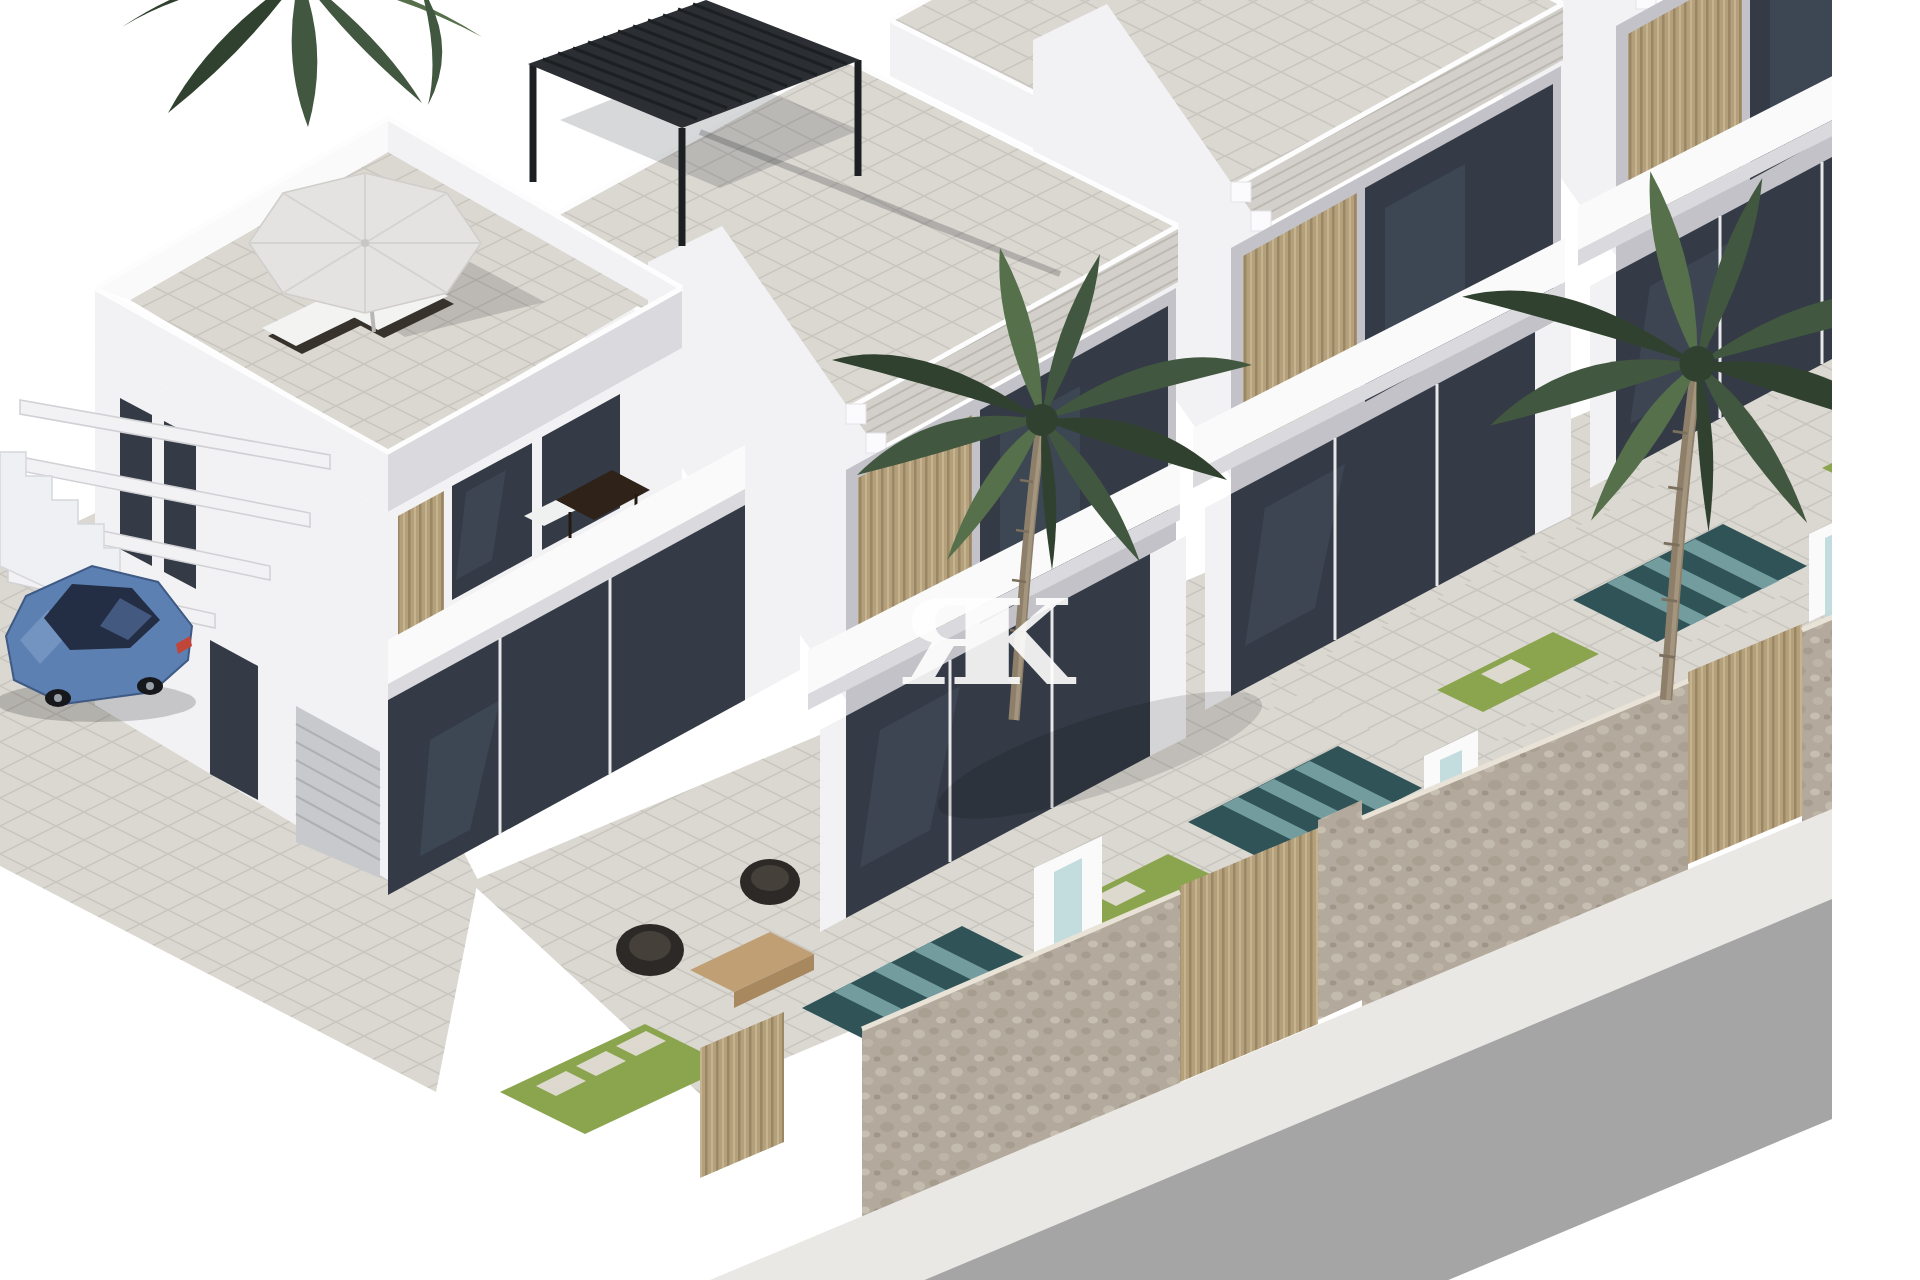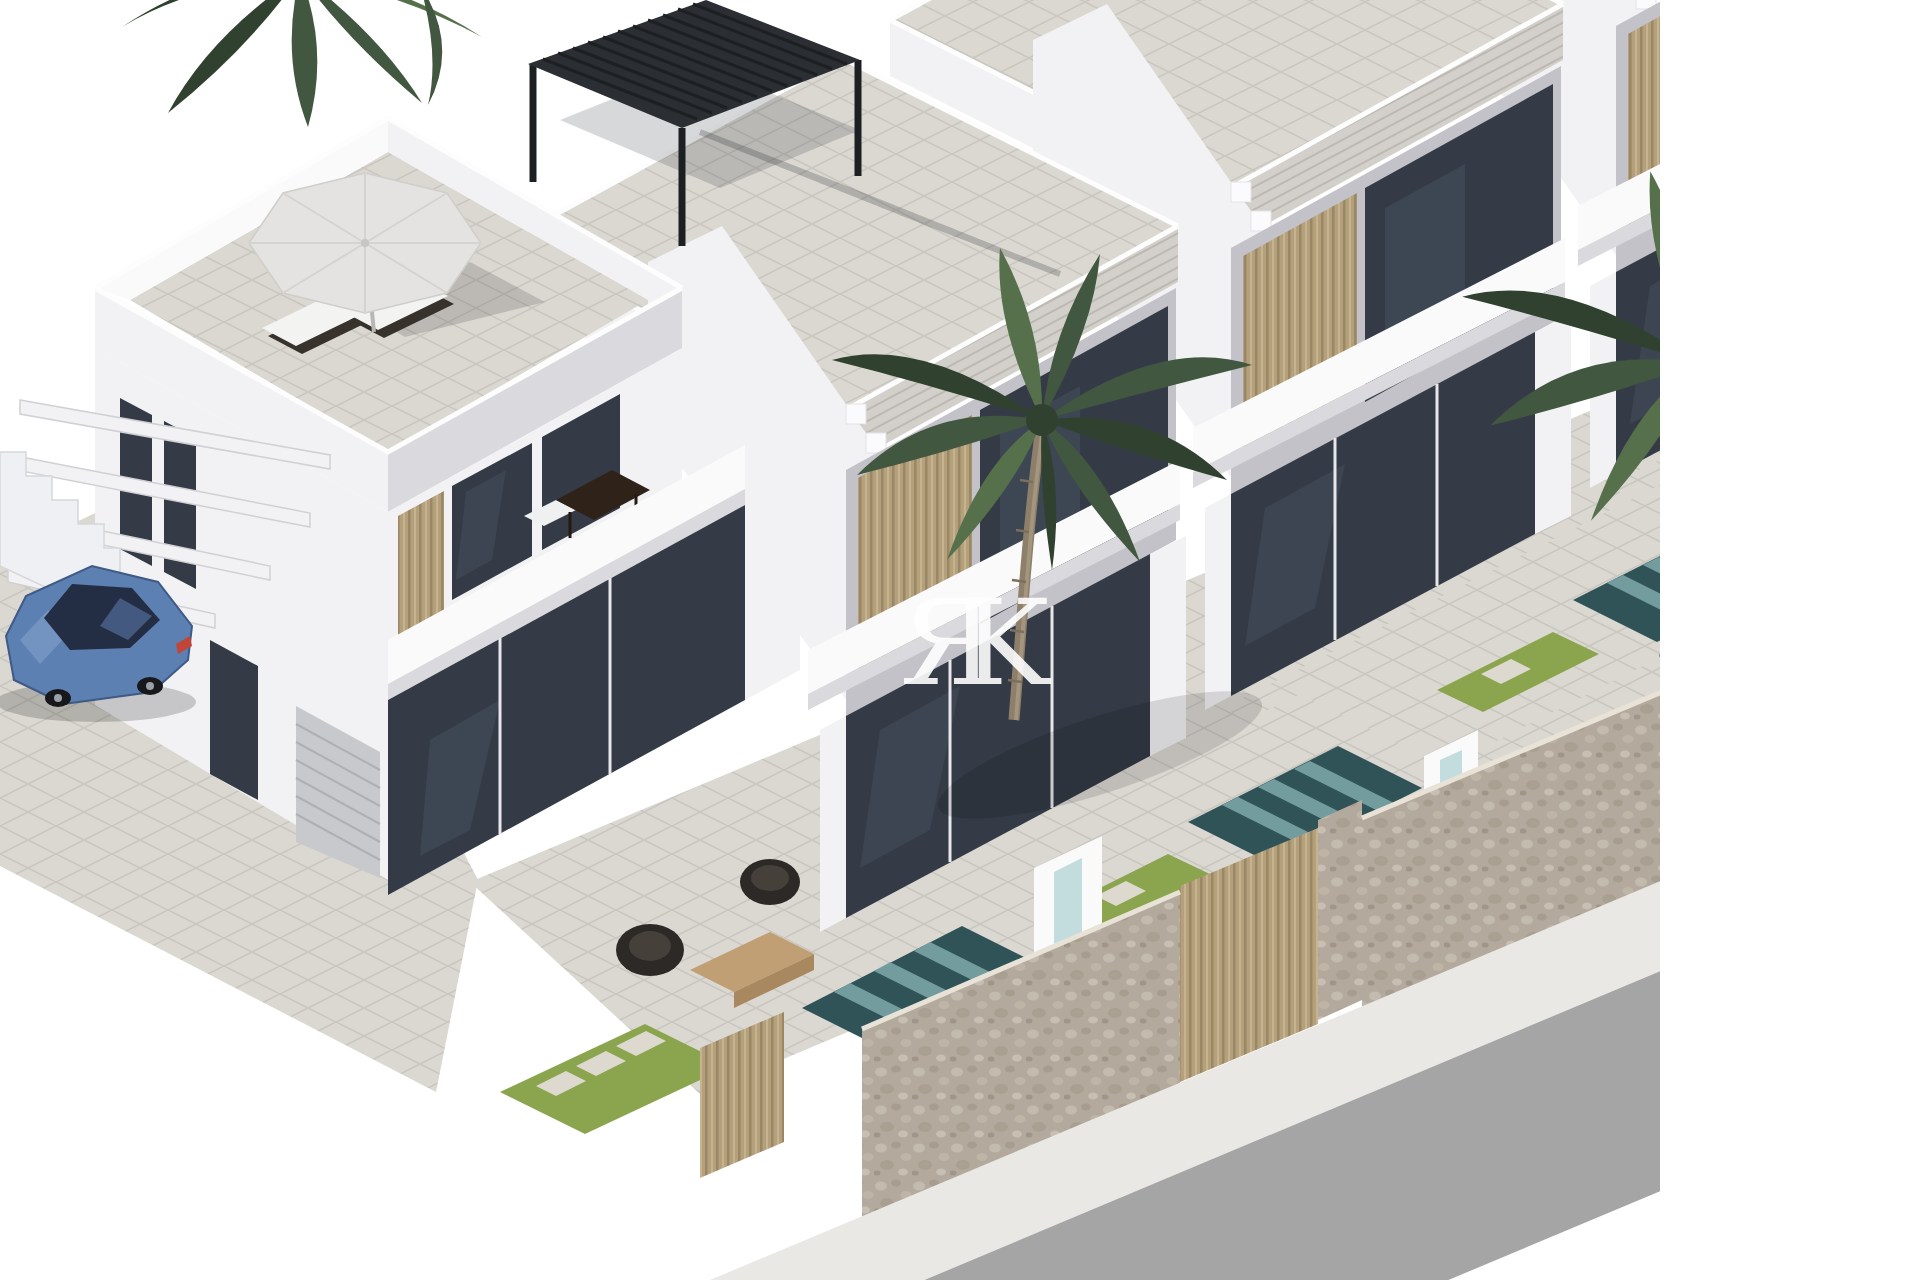--- a/index.html
+++ b/index.html
@@ -1,16 +1,16 @@
 <!DOCTYPE html>
 <html style="--wall_white: #f2f2f4; --wall_light: #fafafb; --wall_shade: #d9d9de; --facade_shadow: #c2c2c8; --stone_band: #d3d0cb; --stone_band_line: #bcb9b3; --tile: #dbd8d2; --tile_line: #c9c6c0; --glass_dark: #343b46; --glass_mid: #46505e; --glass_light: #5b6675; --slat_wood: #b4a07b; --slat_dark: #9a8765; --slat_light: #c6b491; --pergola: #2b2f34; --pergola_line: #1d2023; --palm_green: #42573f; --palm_light: #55704b; --palm_dark: #30422f; --trunk: #8d7f6a; --trunk_light: #a4957e; --pool_teal: #2f5357; --pool_stripe: #7fa9ab; --water_fall: #bcd9dc; --grass: #8ba54e; --stepping_stone: #ddd9cf; --stone_wall: #b3aa9d; --road: #a5a5a5; --sidewalk: #eae8e4; --car_blue: #5d80b2; --car_glass: #232d43; --car_trim: #3e5a85; --car_highlight: #8aa6cf; --taillight: #c2453a; --watermark: #ffffff;"><head>
 <meta charset="utf-8">
 <style>
   html,body{margin:0;padding:0;background:#fff;}
-  .stage{width:1660px;height:1280px;overflow:hidden;position:relative;font-family:"Liberation Sans",sans-serif;}
+  .stage{width:1832px;height:1280px;overflow:hidden;position:relative;font-family:"Liberation Sans",sans-serif;font-weight:bold;}
   svg{display:block;}
   .f-wall{fill:var(--wall_white,#f2f2f4);}
   .f-wallL{fill:var(--wall_light,#fafafb);}
   .f-wallS{fill:var(--wall_shade,#d9d9de);}
   .f-fsh{fill:var(--facade_shadow,#c2c2c8);}
   .f-glass{fill:var(--glass_dark,#343b46);}
   .f-glassM{fill:var(--glass_mid,#46505e);}
   .f-slat{fill:url(#p-slats);}
   .f-stone{fill:url(#p-stone);}
   .f-tile{fill:url(#p-tiles);}

